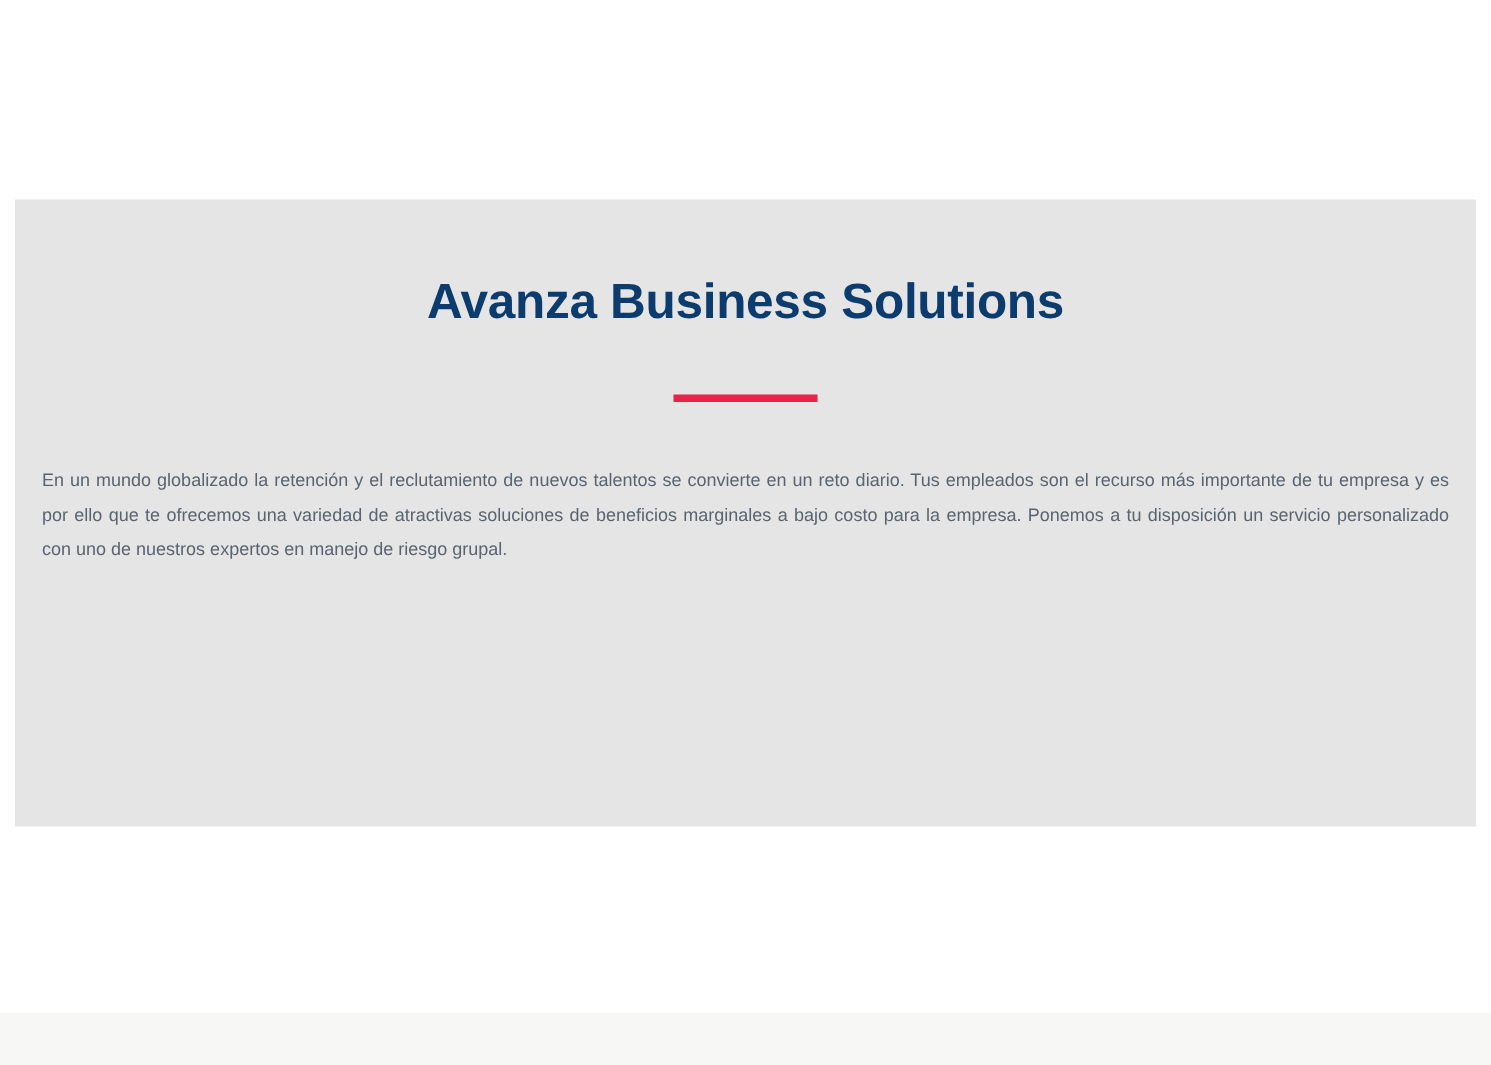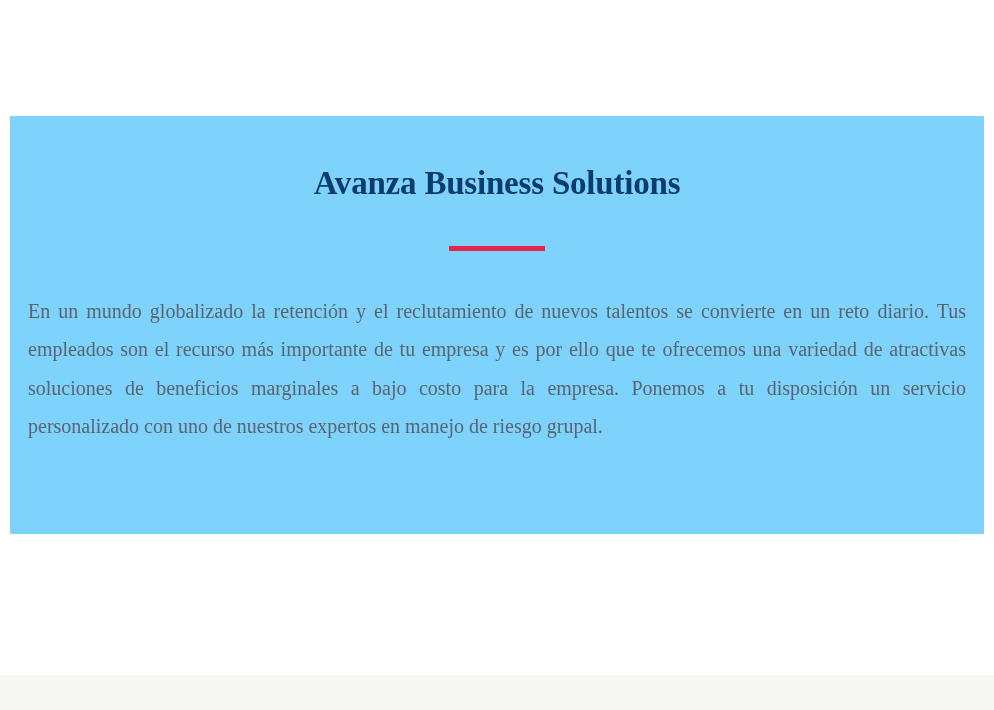--- a/index.html
+++ b/index.html
@@ -15,26 +15,25 @@
   }
   .page {
     position: relative;
     width: 994px;
     height: 710px;
     background: #ffffff;
   }
   .hero-card {
     position: absolute;
     left: 10px;
-    top: 116px;
+    top: 133px;
     width: 974px;
     height: 418px;
-    background: #7dd3fc;
+    background: #e5e5e5;
     box-sizing: border-box;
-    font-family: Liberation Serif, serif;
   }
   .hero-title {
     margin: 0;
     padding-top: 48px;
     text-align: center;
     color: #0c3c6e;
     font-size: 33px;
     font-weight: bold;
     letter-spacing: -0.2px;
     line-height: 1.2;
@@ -42,21 +41,21 @@
   .title-rule {
     width: 96px;
     height: 5px;
     background: #e8234a;
     margin: 42px auto 0 auto;
   }
   .hero-body {
     margin: 0;
     padding: 41px 18px 0 18px;
     color: #5a6470;
-    font-size: 20px;
+    font-size: 12px;
     line-height: 1.93;
     text-align: justify;
     text-justify: inter-word;
   }
   .footer-band {
     position: absolute;
     left: 0;
     top: 675px;
     width: 994px;
     height: 35px;

